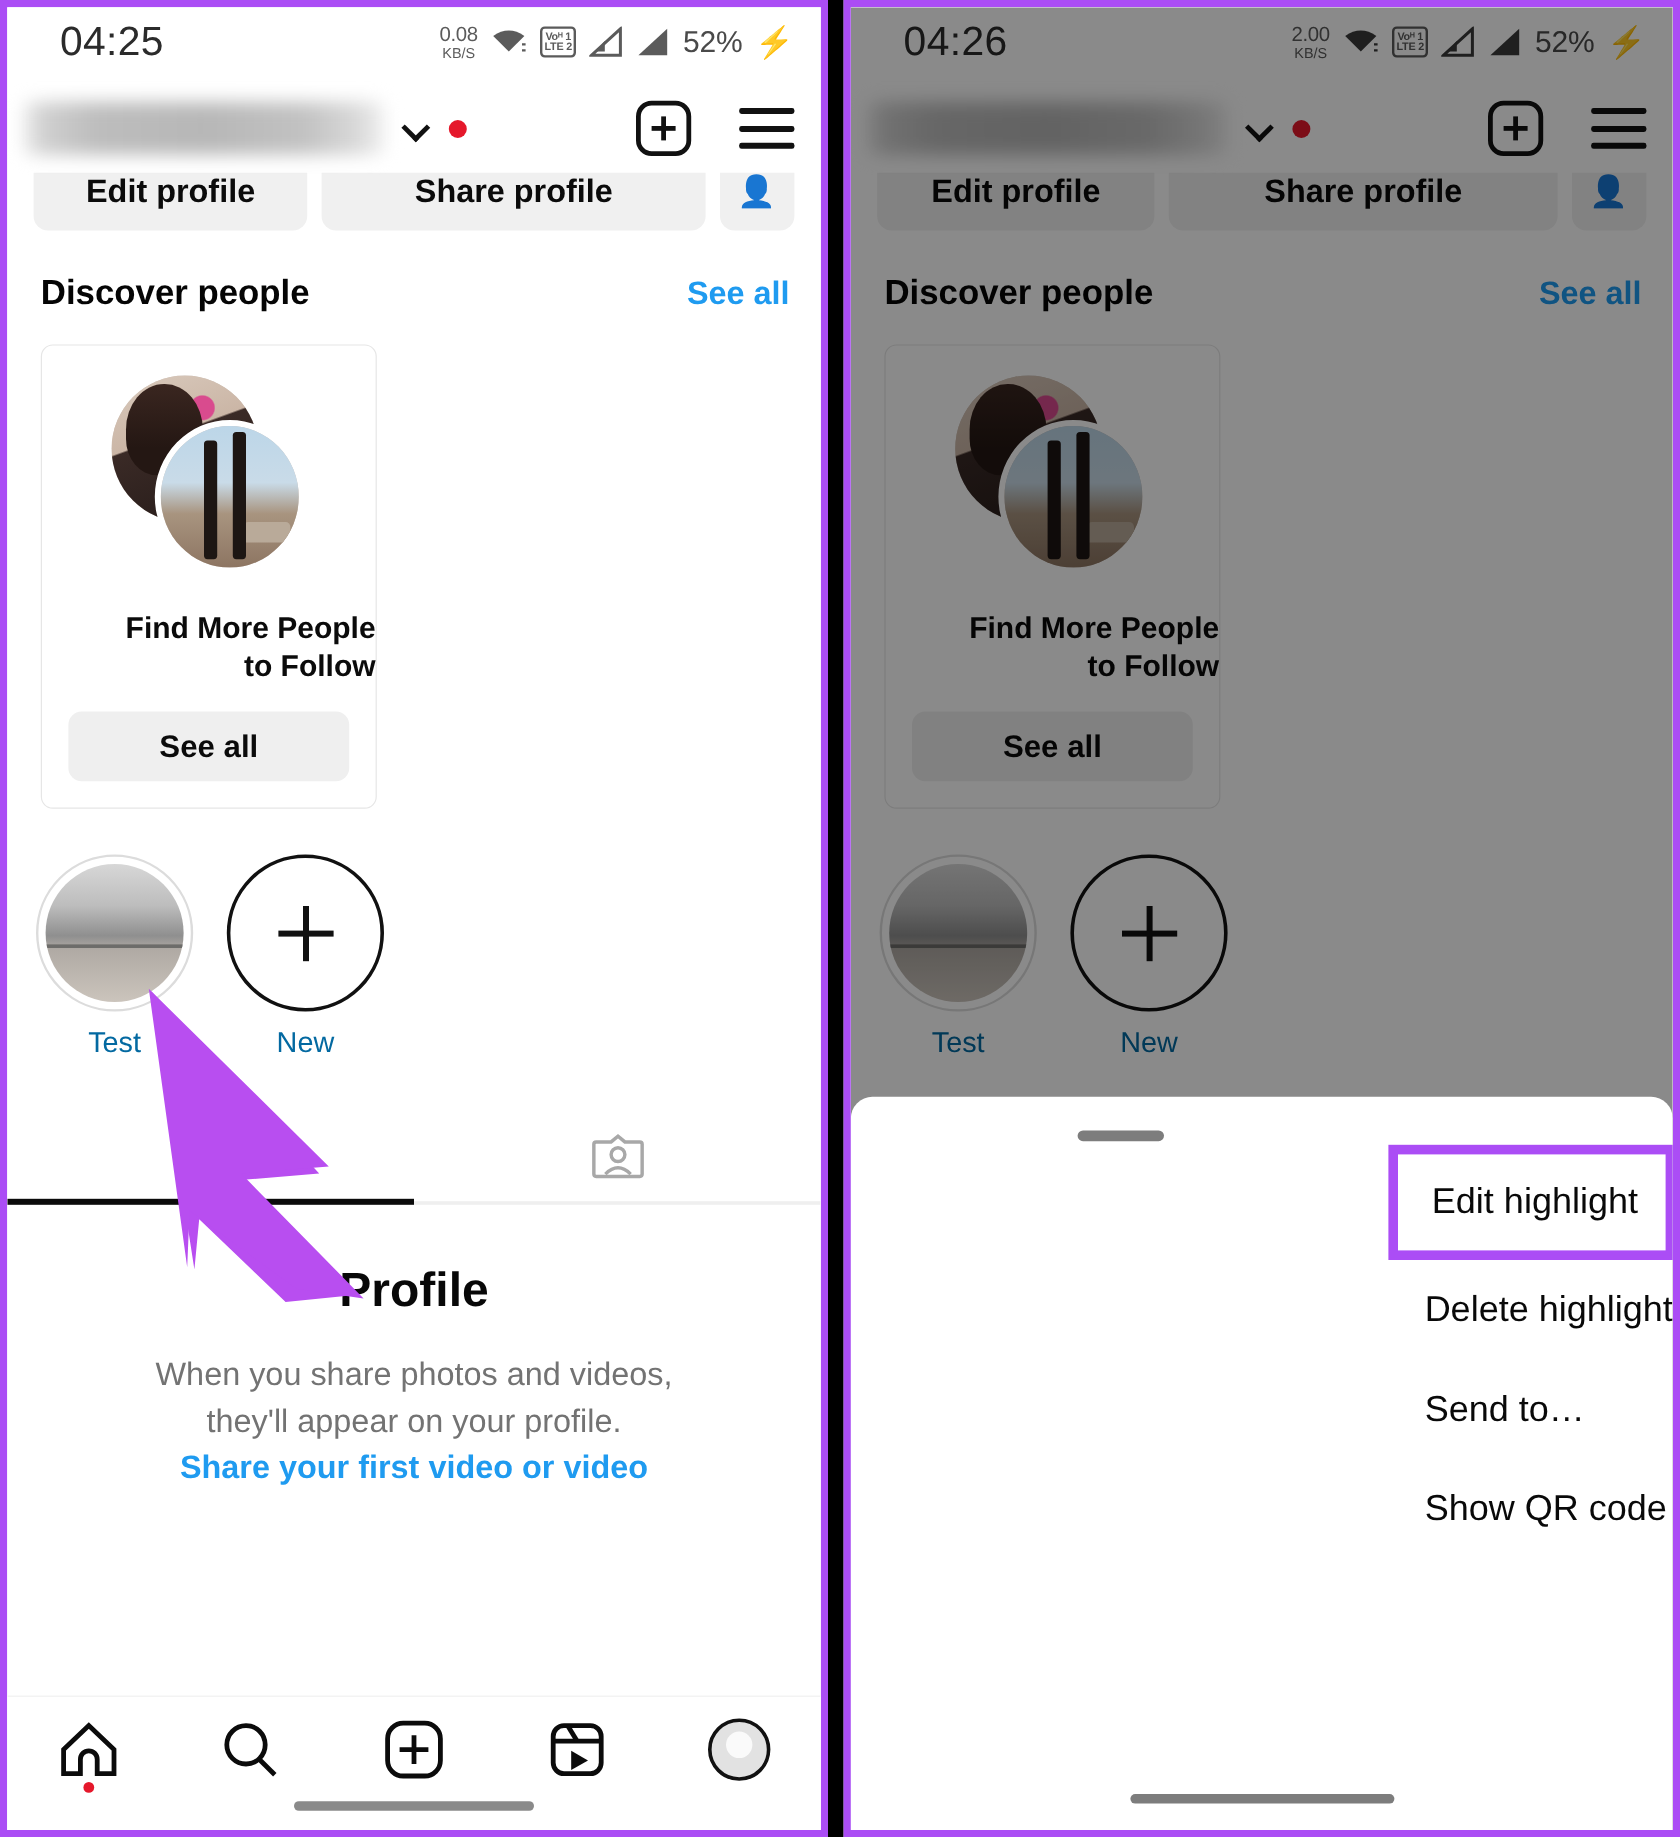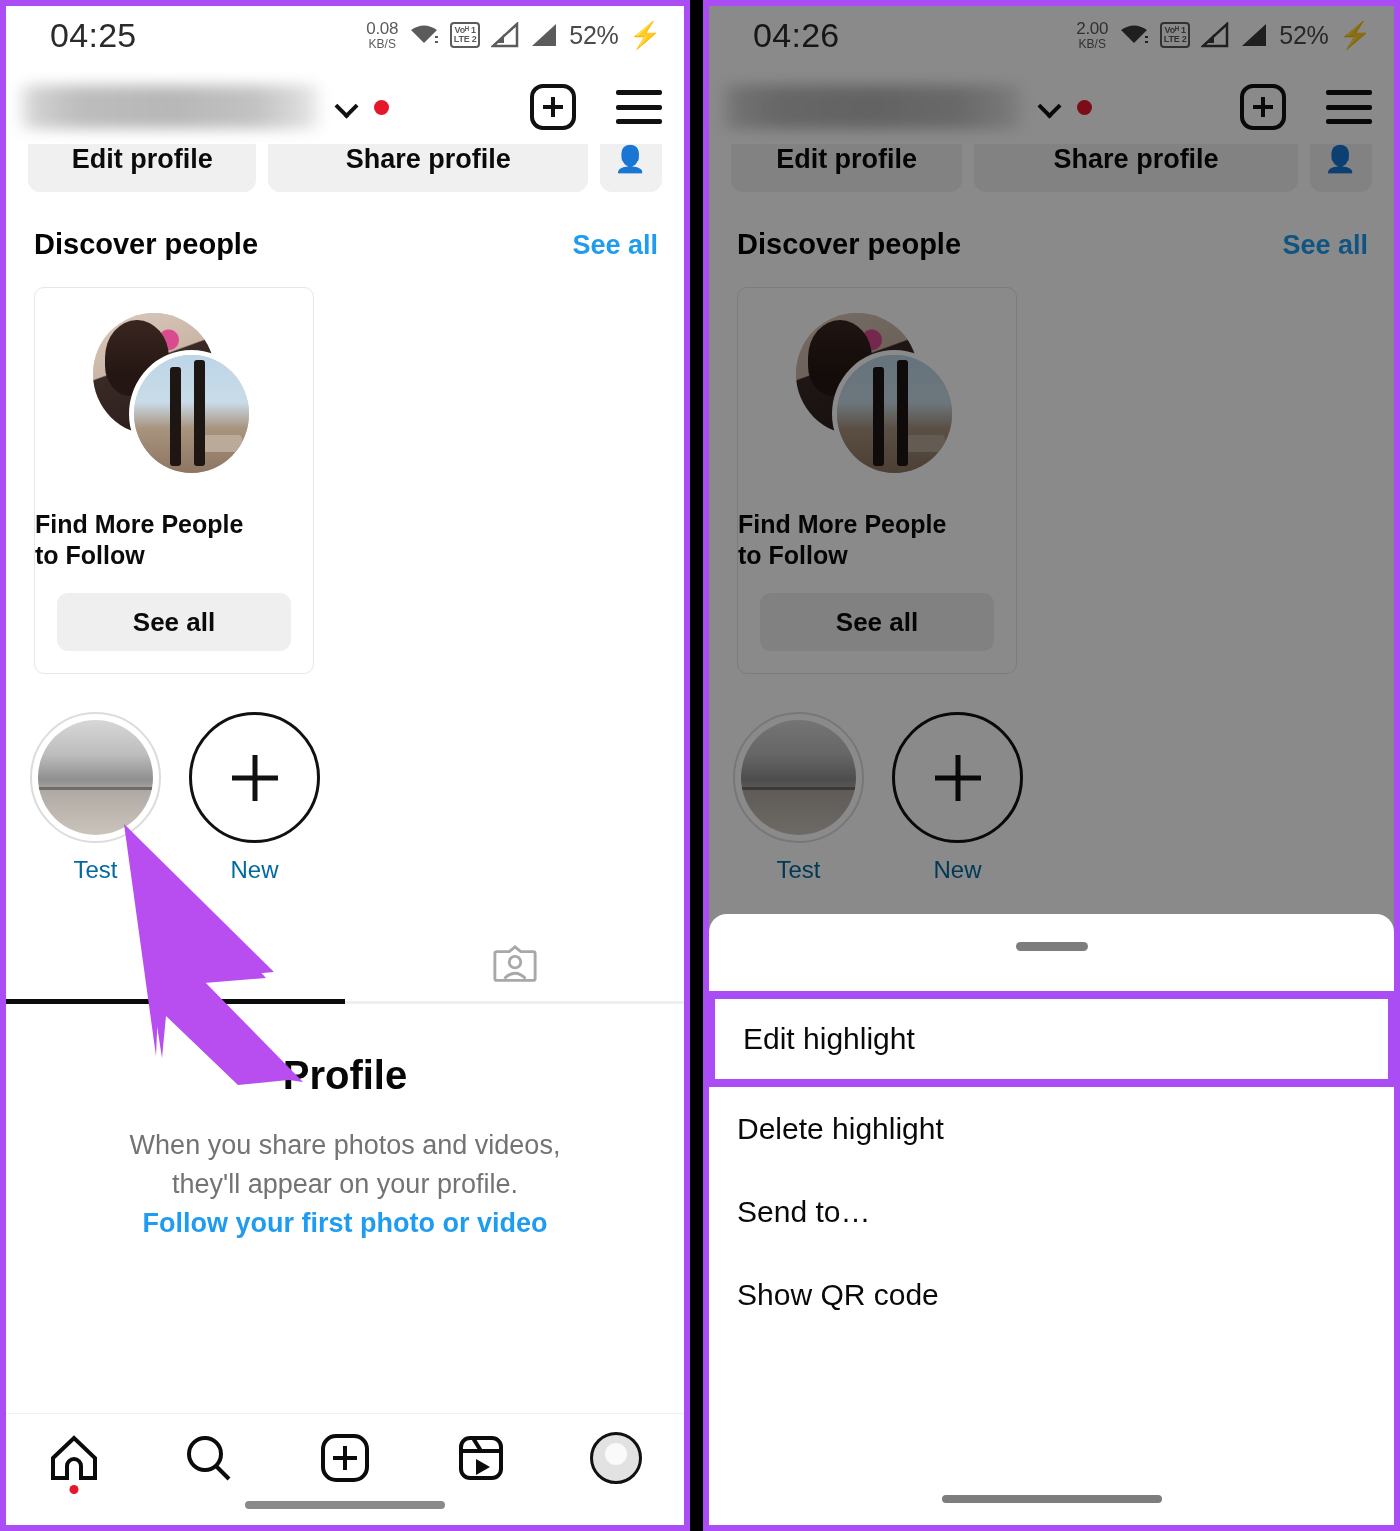--- a/index.html
+++ b/index.html
@@ -121,21 +121,21 @@
   .trees .t1, .trees .t2 {
     position:absolute; bottom: 6%; width: 11px; background: #1d1613; border-radius: 3px;
   }
   .trees .t1 { left: 31%; height: 84%; }
   .trees .t2 { left: 52%; height: 90%; }
   .trees .hut {
     position:absolute; left: 60%; bottom: 18%; width: 34%; height: 14%;
     background: #b9aa99; border-radius: 4px 4px 0 0;
   }
   .dcard-title {
-    text-align:left; font-size: 25px; line-height: 1.22; font-weight: 600;
+    text-align:right; font-size: 25px; line-height: 1.22; font-weight: 600;
     color:#0b0b0b; margin-top: 6px;
   }
   .dcard-btn {
     position:absolute; left: 22px; right: 22px; bottom: 22px; height: 58px;
     background: #efefef; border-radius: 11px;
     display:flex; align-items:center; justify-content:center;
     font-size: 26px; color: #0b0b0b; font-weight: 600;
   }
 
   
@@ -198,21 +198,21 @@
   }
 
   
   .arrow-svg { position: absolute; left: 0; top: 0; pointer-events: none; }
 
   
   .scrim { position: absolute; inset: 0; background: rgba(0,0,0,.46); }
   .sheet {
     position: absolute; left: 0; right: 0; bottom: 0; top: 908px;
     background: #fff; border-radius: 18px 18px 0 0;
-    display: flex; flex-direction: column;
+    display: flex; flex-direction: row;
   }
   .sheet-handle { width: 72px; height: 9px; border-radius: 5px; background: #7d7d7d; margin: 28px auto 0; }
   .sheet-list { margin-top: 40px; }
   .sheet-item {
     height: 83px; display: flex; align-items: center;
     padding-left: 28px; font-size: 30px; color: #090909;
   }
   .sheet-item.marked {
     border: 8px solid #ab4df5; height: 96px; margin: 0 -2px;
   }
@@ -338,21 +338,21 @@
           </svg>
           <div class="tab-underline dim"></div>
         </div>
       </div>
 
       <div class="empty">
         <h2>Profile</h2>
         <p>
           <span>When you share photos and videos,</span><br>
           <span>they'll appear on your profile.</span><br>
-          <span class="link">Follow your first photo or video</span>
+          <span class="link">Share your first video or video</span>
         </p>
       </div>
 
       <div class="bottomnav">
         <div class="nav-item">
           <svg width="50" height="48" viewBox="0 0 50 48">
             <path d="M4 24 L25 4 L46 24 V44 H32 V32 a7 7 0 0 0 -14 0 V44 H4 Z" fill="none" stroke="#0b0b0b" stroke-width="4"></path>
           </svg>
           <div class="nav-dot"></div>
         </div>

